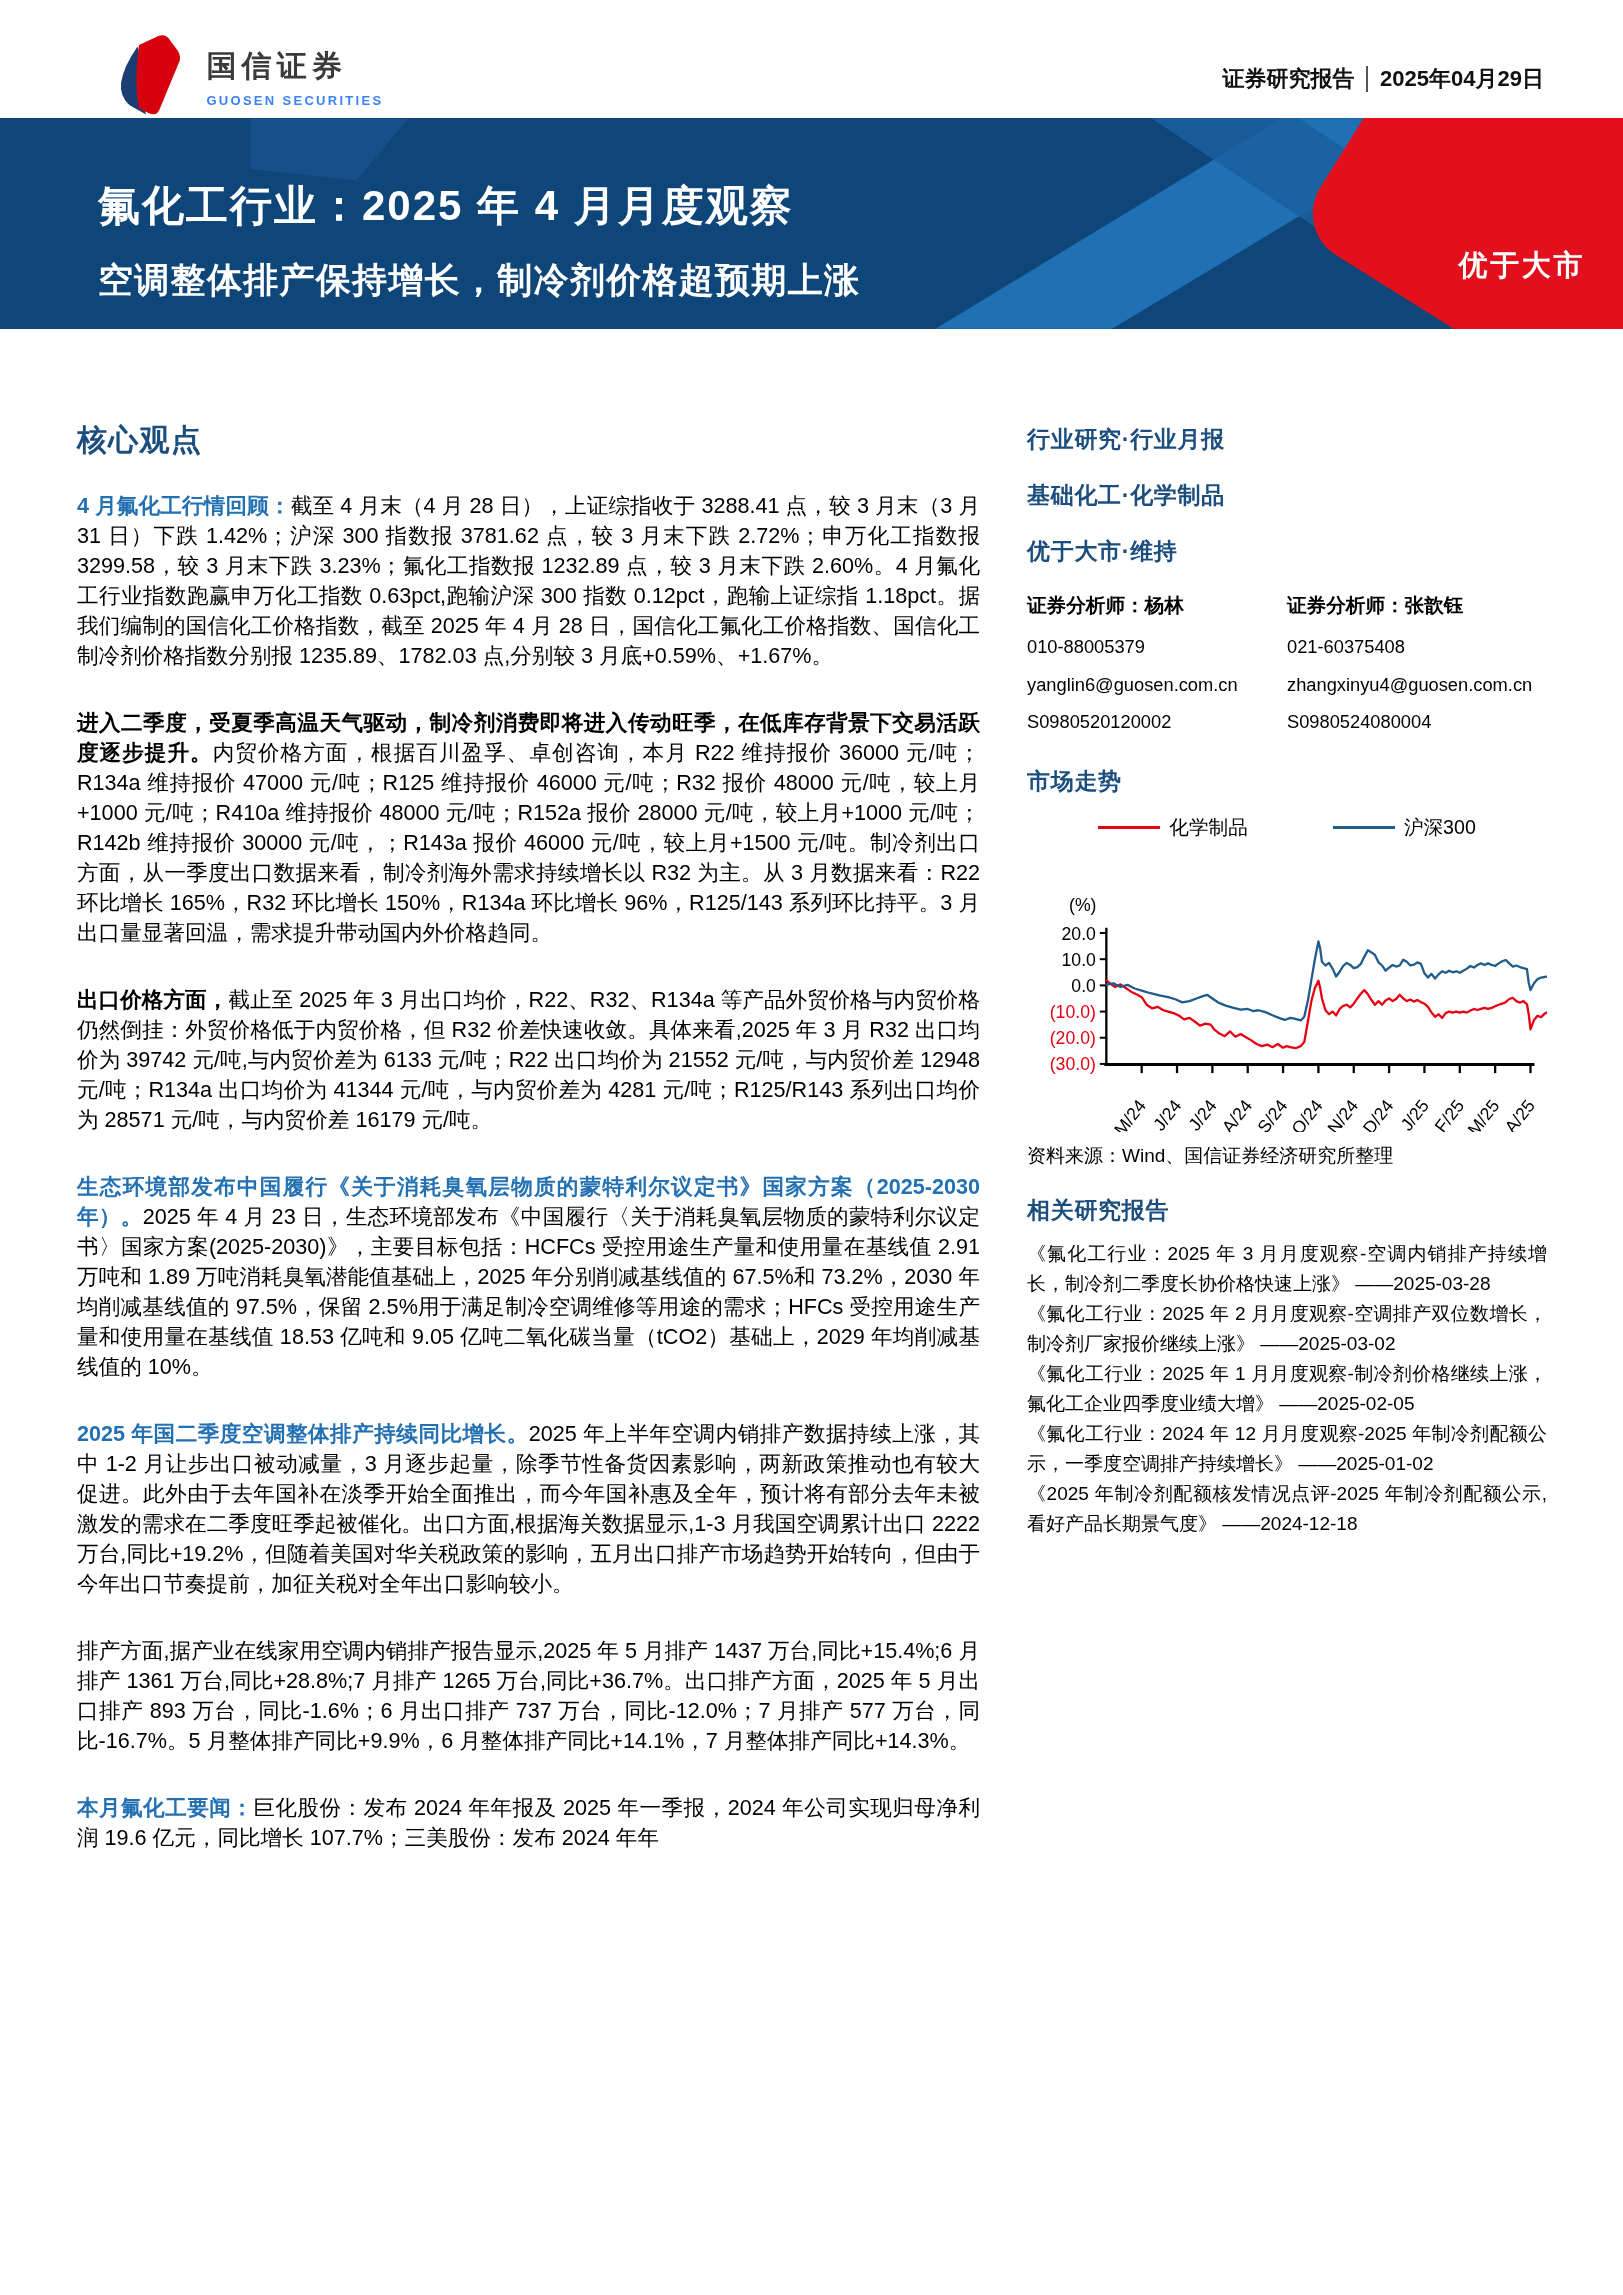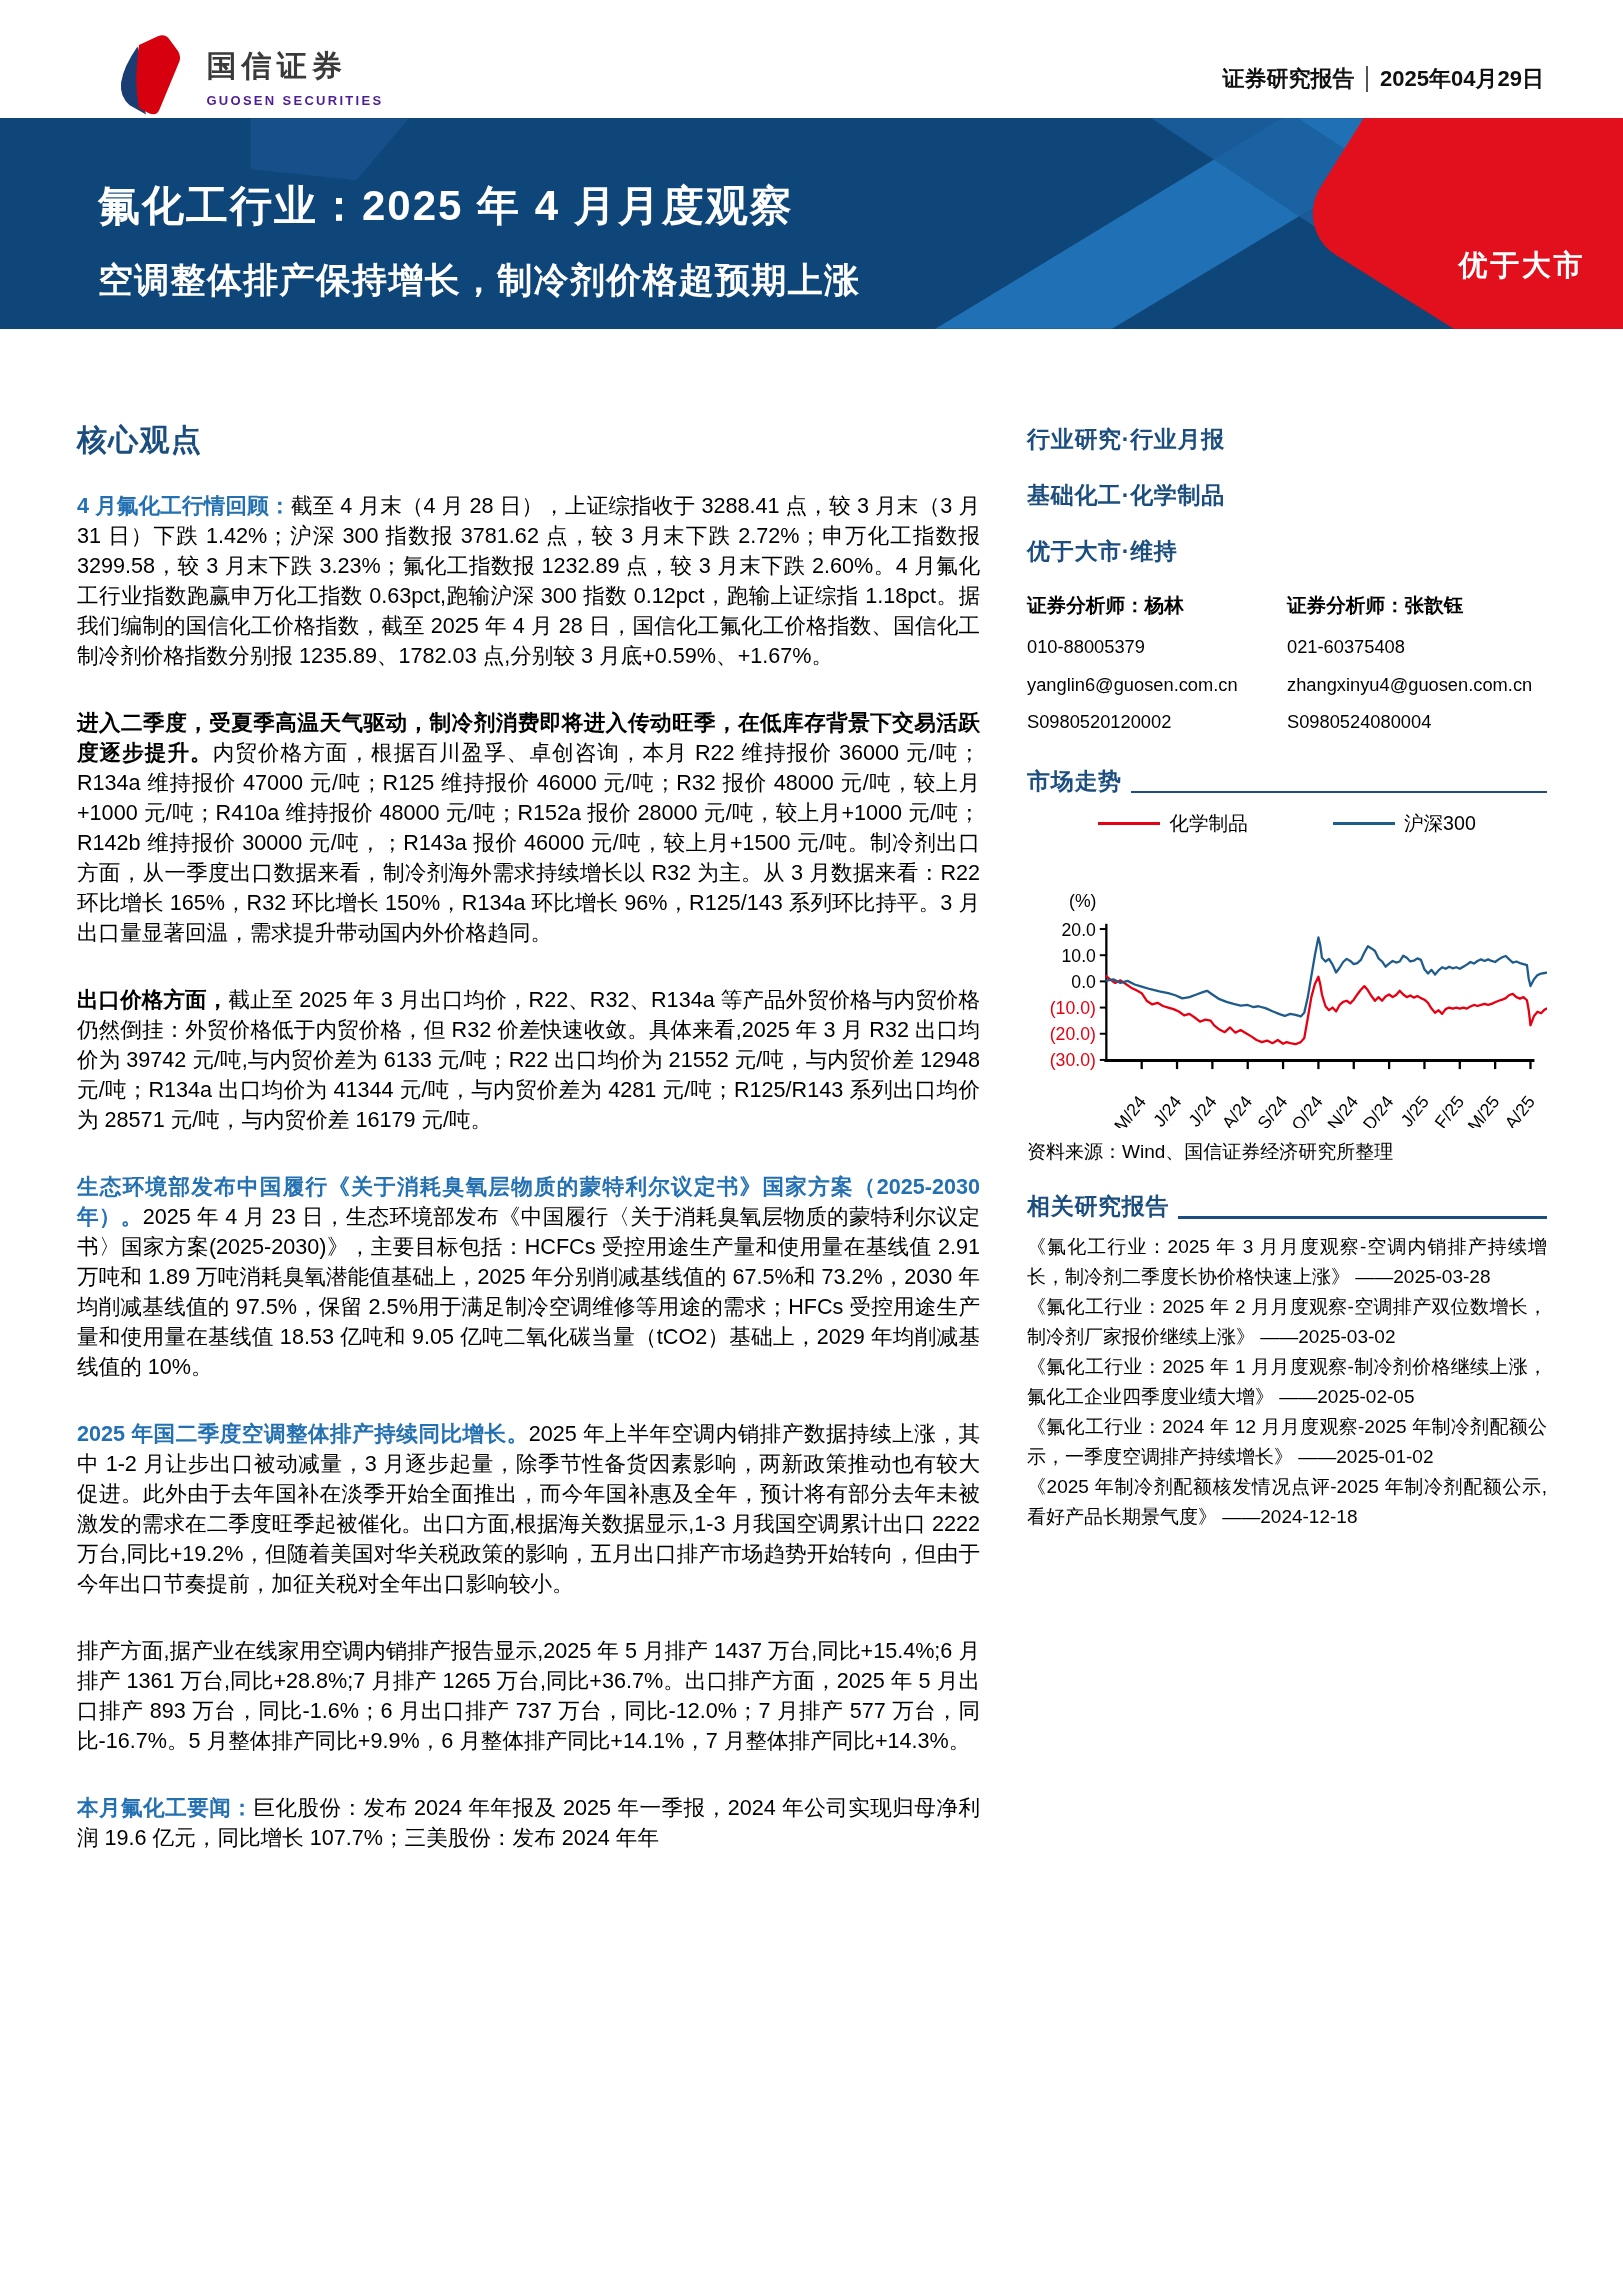--- a/index.html
+++ b/index.html
@@ -5,21 +5,21 @@
   * { margin:0; padding:0; box-sizing:border-box; }
   html,body { background:#ffffff; }
   body { font-family:"Liberation Sans","DejaVu Sans",sans-serif; color:#000; }
   .page { position:relative; width:1623px; height:2022px; background:#fff; overflow:hidden; }
 
   
   .header-logo { position:absolute; left:108px; top:34px; display:flex; align-items:center; }
   .logo-mark { width:84px; height:86px; }
   .logo-text { margin-left:14.4px; }
   .logo-cn { font-size:30px; font-weight:bold; color:#3a3a3a; letter-spacing:5.2px; }
-  .logo-en { font-size:13px; color:#4c1d95; letter-spacing:2.3px; margin-top:6px; font-weight:bold; }
+  .logo-en { font-size:13px; color:#3b82f6; letter-spacing:2.3px; margin-top:6px; font-weight:bold; }
   .header-date { position:absolute; right:79px; top:64px; font-size:22px; font-weight:bold; color:#111;
                  display:flex; align-items:center; gap:11.8px; }
   .header-date .divider { width:2px; height:26px; background:#555; }
 
   
   .banner { position:absolute; left:0; top:118px; width:1623px; height:211px; background:#0f4679; overflow:hidden; }
   .banner svg { position:absolute; left:0; top:0; }
   .banner-title { position:absolute; left:98px; top:60px; color:#fff; font-size:42px; font-weight:bold; letter-spacing:2px; z-index:3; }
   .banner-subtitle { position:absolute; left:98px; top:139px; color:#fff; font-size:35px; font-weight:bold; letter-spacing:1.3px; z-index:3; }
   .banner-badge { position:absolute; right:38px; top:128px; color:#fff; font-size:29px; font-weight:bold; letter-spacing:2.6px; z-index:3; }
@@ -31,21 +31,21 @@
   .lead-blue { color:#2371b2; font-weight:bold; }
   .lead-black { color:#000; font-weight:bold; }
 
   
   .right-col { position:absolute; left:1027px; top:424px; width:520px; }
   .side-head { font-size:23px; font-weight:bold; color:#1b4e7e; margin-bottom:25px; letter-spacing:0.7px; }
   .analysts { display:flex; margin-top:6.5px; }
   .analyst { width:50%; }
   .analyst .a-name { font-size:19.6px; font-weight:bold; margin-bottom:17px; }
   .analyst .a-row { font-size:18.3px; margin-bottom:15.7px; }
-  .rule-head { display:flex; align-items:flex-end; margin-top:17px; margin-bottom:0; }
+  .rule-head { display:flex; align-items:flex-start; margin-top:17px; margin-bottom:0;flex-direction:column; }
   .rule-head .t { font-size:23px; font-weight:bold; color:#1b4e7e; letter-spacing:0.7px; }
   .rule-head .hr { flex:1; height:2.6px; background:#1b4e7e; margin-left:9.2px; margin-bottom:3.9px; }
 
   .chart-wrap { margin-top:13px; }
   .chart-legend { display:flex; justify-content:center; gap:85px; margin-top:11.8px; }
   .chart-legend .li { display:flex; align-items:center; gap:9.2px; font-size:19.6px; }
   .chart-legend .sw { width:62px; height:2.6px; }
   .chart-svg { display:block; margin-top:2.6px; }
   .src-note { font-size:19px; margin-top:11.8px; color:#000; }
 

